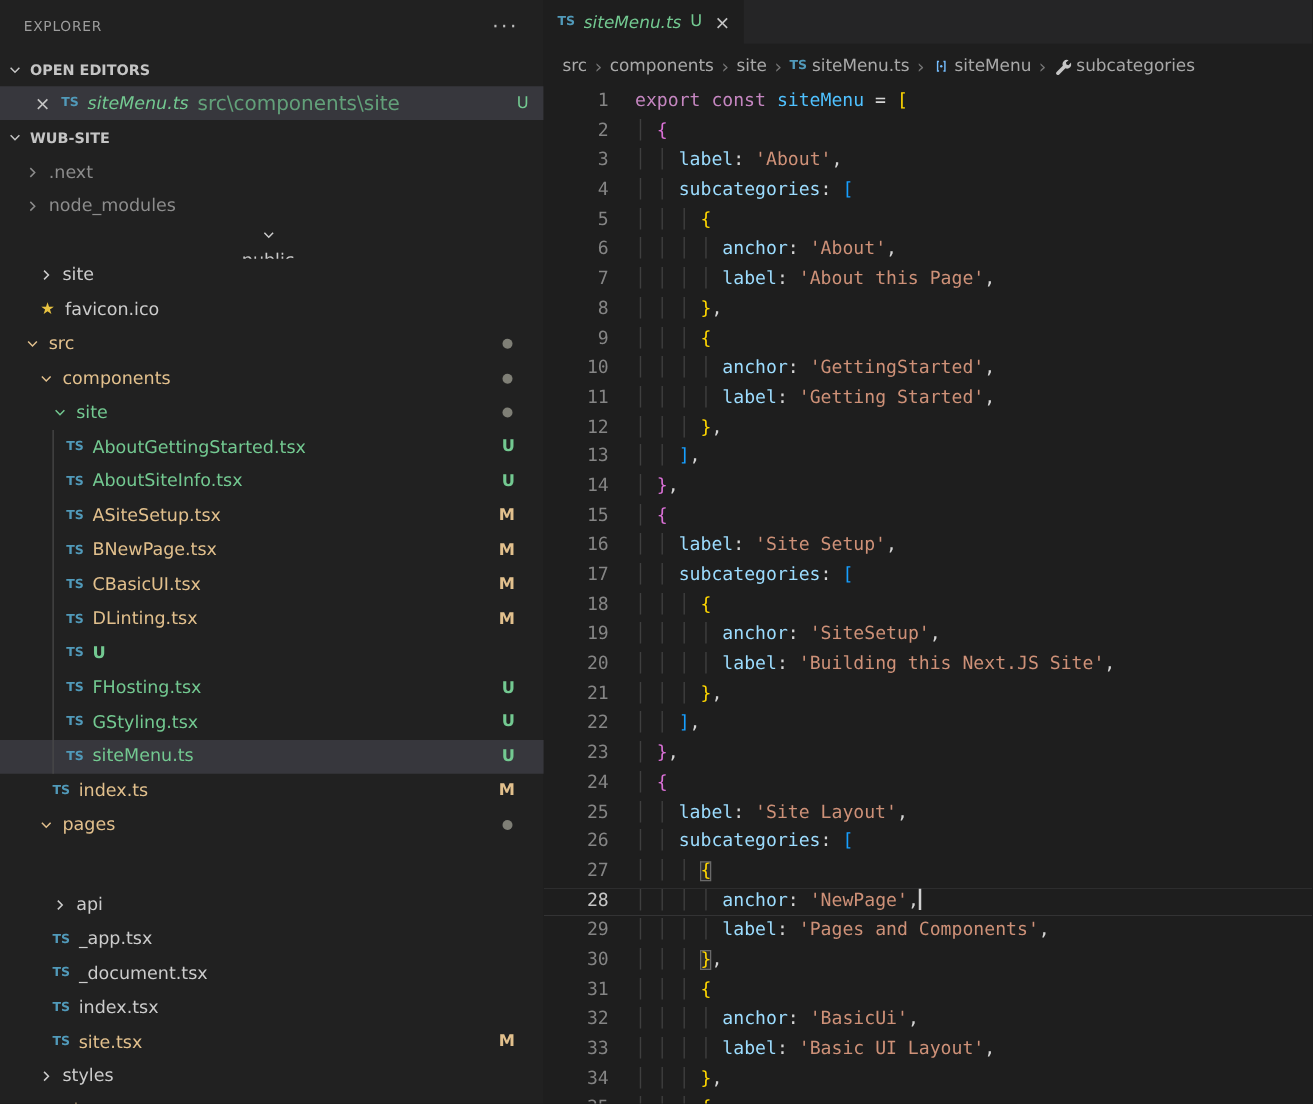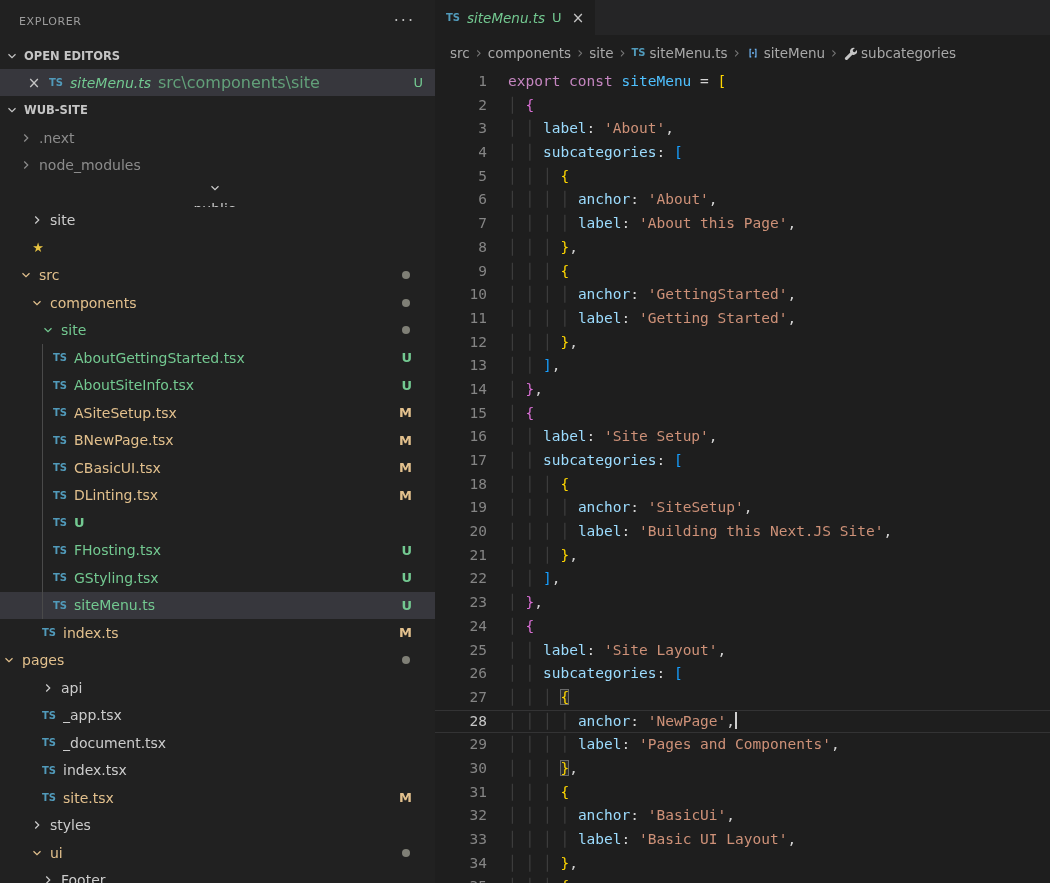--- a/index.html
+++ b/index.html
@@ -140,20 +140,21 @@
         <div class="trow c-normal" style="padding-left: 28px;">
           <span class="twisty ">
             <svg width="14" height="14" viewBox="0 0 16 16">
               <path d="M6 4l4 4-4 4" stroke="currentColor" stroke-width="1.4" fill="none"></path>
             </svg>
           </span>
           <span class="lbl">site</span>
         </div>
         <div class="trow c-normal" style="padding-left: 28px;">
           <span class="fic star">★</span>
+          <span class="lbl">favicon.ico</span>
         </div>
         <div class="trow c-modified" style="padding-left: 17px;">
           <span class="twisty exp">
             <svg width="14" height="14" viewBox="0 0 16 16">
               <path d="M6 4l4 4-4 4" stroke="currentColor" stroke-width="1.4" fill="none"></path>
             </svg>
           </span>
           <span class="lbl">src</span>
           <span class="badge dot"></span>
         </div>
@@ -222,30 +223,30 @@
         <div class="trow sel c-untracked" style="padding-left: 50px;">
           <span class="fic tsbadge">TS</span>
           <span class="lbl">siteMenu.ts</span>
           <span class="badge U">U</span>
         </div>
         <div class="trow c-modified" style="padding-left: 39px;">
           <span class="fic tsbadge">TS</span>
           <span class="lbl">index.ts</span>
           <span class="badge M">M</span>
         </div>
-        <div class="trow c-modified" style="">
+        <div class="trow c-modified" style="padding-left: 28px;">
           <span class="twisty exp">
             <svg width="14" height="14" viewBox="0 0 16 16">
               <path d="M6 4l4 4-4 4" stroke="currentColor" stroke-width="1.4" fill="none"></path>
             </svg>
           </span>
           <span class="lbl">pages</span>
           <span class="badge dot"></span>
         </div>
-        <div class="trow c-normal" style="padding-left: 39px;">
+        <div class="trow c-normal" style="padding-left: 39px; margin-top: 36px;">
           <span class="twisty ">
             <svg width="14" height="14" viewBox="0 0 16 16">
               <path d="M6 4l4 4-4 4" stroke="currentColor" stroke-width="1.4" fill="none"></path>
             </svg>
           </span>
           <span class="lbl">api</span>
         </div>
         <div class="trow c-normal" style="padding-left: 39px;">
           <span class="fic tsbadge">TS</span>
           <span class="lbl">_app.tsx</span>

